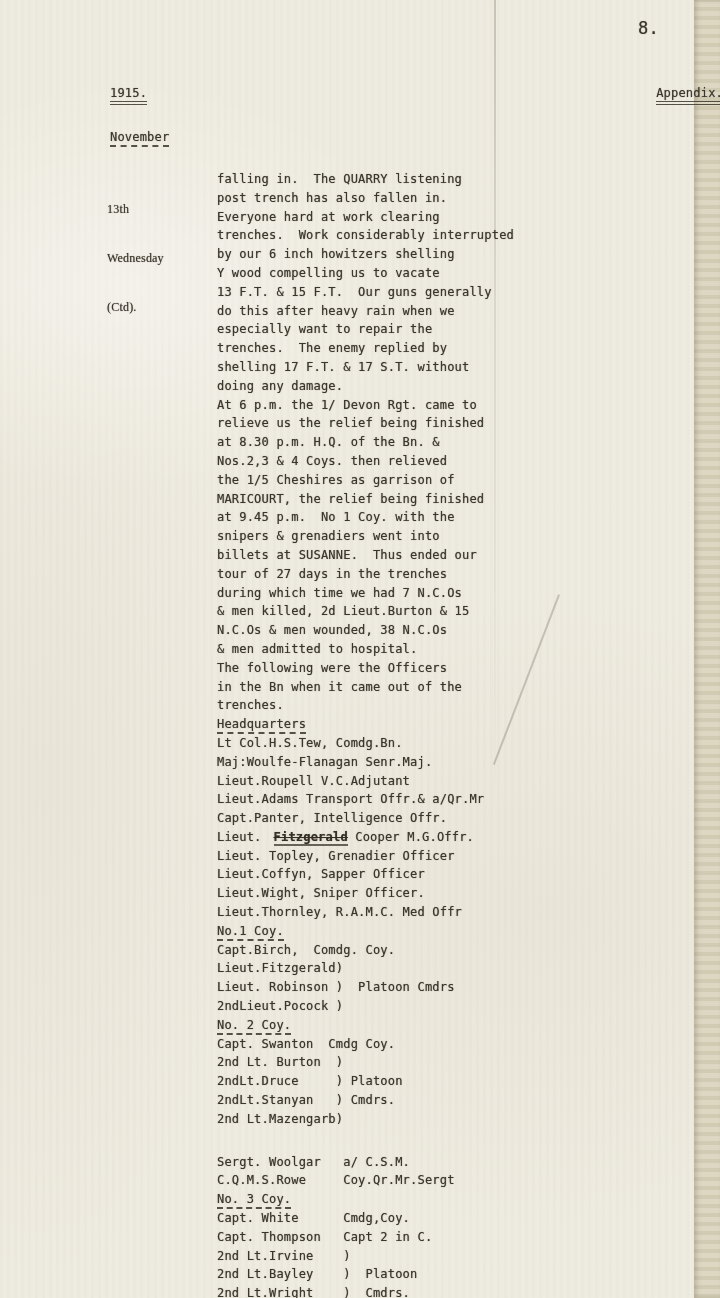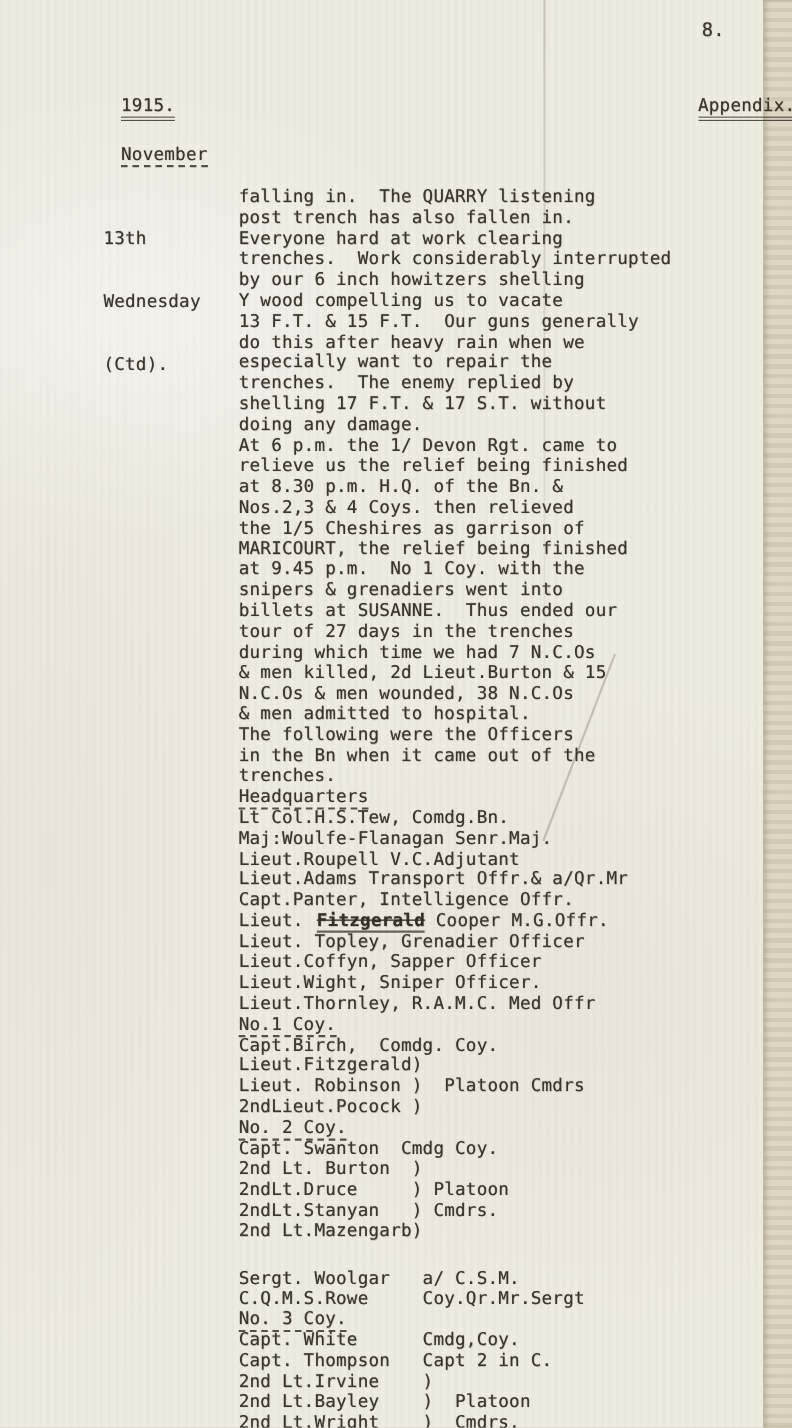--- a/index.html
+++ b/index.html
@@ -10,30 +10,30 @@
     background-image:
       radial-gradient(ellipse 420px 300px at 18% 22%, rgba(255,255,255,.35), rgba(255,255,255,0) 70%),
       radial-gradient(ellipse 500px 420px at 75% 70%, rgba(215,209,188,.22), rgba(215,209,188,0) 75%),
       radial-gradient(ellipse 300px 700px at 6% 60%, rgba(219,213,195,.28), rgba(219,213,195,0) 70%),
       repeating-linear-gradient(90deg, rgba(210,204,184,.08) 0 3px, rgba(255,255,255,.05) 3px 7px);
     overflow:hidden;
     font-family:"DejaVu Sans Mono","Liberation Mono",monospace;
     color:var(--ink,#3b362c);
   }
   .txtcommon{
-    font-size:16px;
+    font-size:12px;
     letter-spacing:.2px;
     text-shadow:0 0 1px rgba(59,54,44,.5), .4px .4px 0 rgba(59,54,44,.18);
     white-space:pre;
   }
   .pagenum{position:absolute;left:638px;top:18px;font-size:17px;}
   .year{position:absolute;left:110px;top:86px;}
   .appendix{position:absolute;right:-3px;top:86px;}
   .month{position:absolute;left:110px;top:130px;}
-  .datecol{position:absolute;left:94px;top:170px;}
+  .datecol{position:absolute;left:107px;top:170px;font-family:Liberation Serif, serif;}
   .bodycol{position:absolute;left:217px;top:170px;}
   .line{line-height:18.8px;height:18.8px;}
   .gap{margin-top:24px;}
   .u{border-bottom:2px dashed rgba(59,54,44,.85);padding-bottom:1px;text-align:center;}
   .u2{border-bottom:4px double rgba(59,54,44,.85);padding-bottom:1px;display:inline-block;}
   .strike{
     text-decoration:line-through;
     font-weight:bold;
     border-bottom:2px solid rgba(59,54,44,.75);
     color:rgba(48,43,34,.95);

